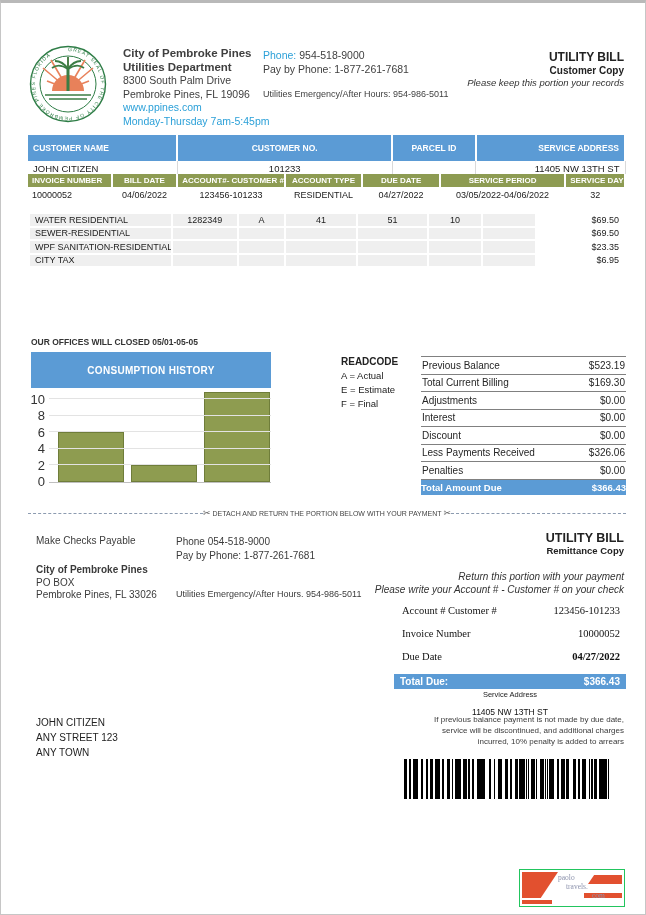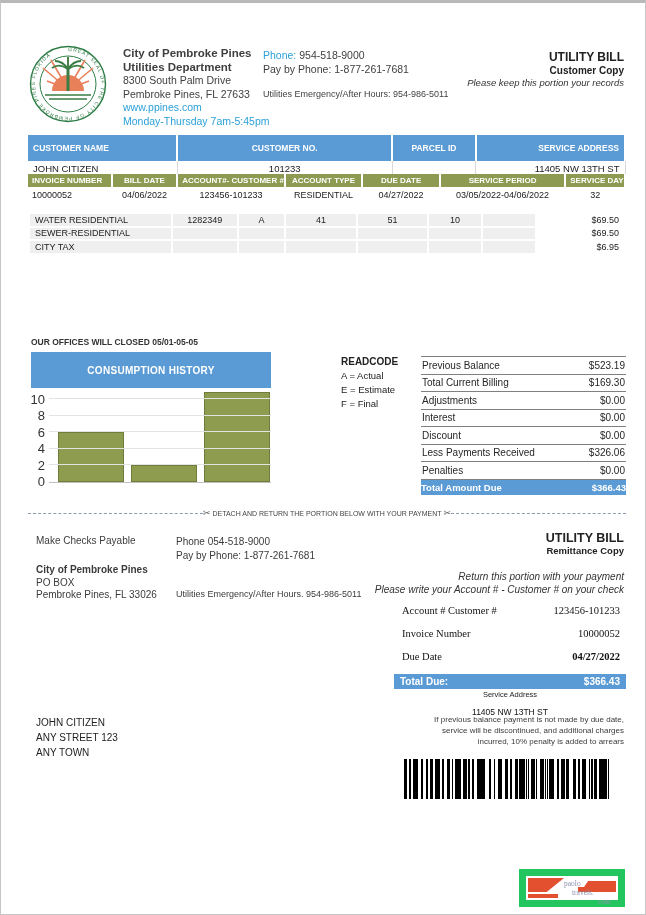--- a/index.html
+++ b/index.html
@@ -88,21 +88,21 @@
 
   
   #mailing{left:35px;top:712px;font-size:10px;line-height:15px;color:#222;}
   #fine-print{right:21px;top:711px;width:250px;text-align:right;font-size:8px;line-height:11px;color:#3a3a3a;}
   #barcode{left:403px;top:756px;width:205px;height:40px;
     background-image:
       repeating-linear-gradient(90deg,#000 0 2px,transparent 2px 5px,#000 5px 6px,transparent 6px 9px,#000 9px 12px,transparent 12px 13px,transparent 13px 17px),
       repeating-linear-gradient(90deg,#fff 0 1px,#000 1px 3px,#fff 3px 6px,#000 6px 7px,#fff 7px 10px,#000 10px 14px,#fff 14px 17px,#000 17px 18px,#fff 18px 21px);}
 
   
-  #watermark{left:518px;top:866px;width:106px;height:38px;background:#fff;border:7px solid #22c55e;}
+  #watermark{left:518px;top:866px;width:106px;height:38px;background:#fff;border:1px solid #22c55e;}
   .wm-left{position:absolute;left:2px;top:2px;bottom:8px;width:36px;background:#e2502f;
     clip-path:polygon(0 0,100% 0,52% 100%,0 100%);}
   .wm-left2{position:absolute;left:2px;bottom:2px;width:30px;height:4px;background:#e2502f;}
   .wm-right-top{position:absolute;right:2px;top:5px;width:34px;height:9px;background:#e2502f;
     clip-path:polygon(18% 0,100% 0,100% 100%,0 100%);}
   .wm-right-bot{position:absolute;right:2px;bottom:8px;width:38px;height:5px;background:#e2502f;}
   .wm-text{position:absolute;left:38px;top:3px;width:62px;font-family:"Liberation Serif",serif;
     font-size:7.5px;line-height:9px;color:#8d93ad;}
   .wm-text div:nth-child(2){padding-left:8px;}
   .wm-text div:nth-child(3){padding-left:34px;}
@@ -139,21 +139,21 @@
       </defs>
     <text font-size="5" fill="#2e7d46" letter-spacing="1">
       <textPath href="#sealcirc">GREAT SEAL OF THE CITY OF PEMBROKE PINES FLORIDA</textPath>
     </text>
   </svg>
 
   <div class="abs" id="org-block">
     <div class="org-strong">City of Pembroke Pines</div>
     <div class="org-strong">Utilities Department</div>
     <div>8300 South Palm Drive</div>
-    <div>Pembroke Pines, FL 27633</div>
+    <div>Pembroke Pines, FL 19096</div>
     <div class="blue-text">www.ppines.com</div>
     <div class="blue-text">Monday-Thursday 7am-5:45pm</div>
   </div>
 
   <div class="abs" id="phone-block">
     <div><span class="blue-text">Phone:</span><span> 954-518-9000</span></div>
     <div>Pay by Phone: 1-877-261-7681</div>
   </div>
   <div class="abs" id="emergency-line">Utilities Emergency/After Hours: 954-986-5011</div>
 
@@ -244,20 +244,30 @@
       <td>SEWER-RESIDENTIAL</td>
       <td></td>
           <td></td>
           <td></td>
       <td></td>
           <td></td>
           <td></td>
       <td class="right plain">$69.50</td>
     </tr>
     <tr class="data">
+      <td>WPF SANITATION-RESIDENTIAL</td>
+      <td></td>
+          <td></td>
+          <td></td>
+      <td></td>
+          <td></td>
+          <td></td>
+      <td class="right plain">$23.35</td>
+    </tr>
+    <tr class="data">
       <td>CITY TAX</td>
       <td></td>
           <td></td>
           <td></td>
       <td></td>
           <td></td>
           <td></td>
       <td class="right plain">$6.95</td>
     </tr>
   </tbody>

